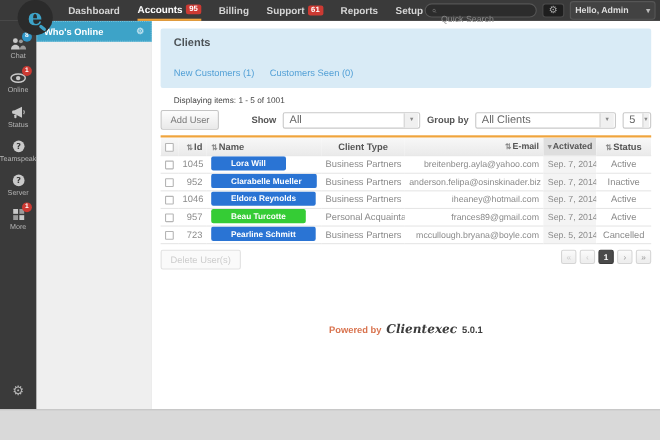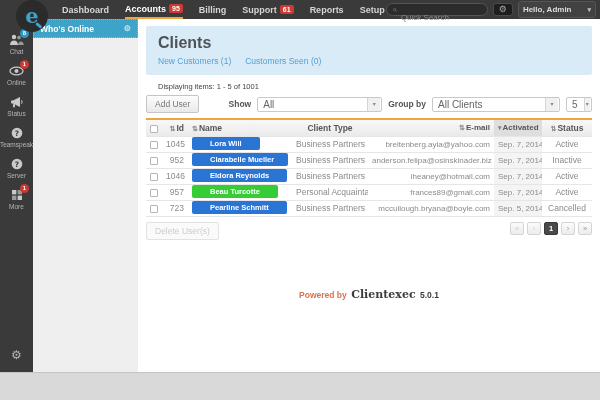--- a/index.html
+++ b/index.html
@@ -48,22 +48,22 @@
                   display:flex; align-items:center; justify-content:space-between; padding:0 6px;
                   border:1px dotted #7cc4dd; }
   .panel-gear { color:#bfe2ef; font-size:8px; cursor:pointer; }
   .panel-arrow { position:absolute; left:-5px; top:58px; width:0; height:0;
                  border-top:5px solid transparent; border-bottom:5px solid transparent;
                  border-right:5px solid #efefef; }
 
   
   .main { position:absolute; top:19px; left:138px; right:0; bottom:28px; background:#fff; padding:7px 8px 0 8px; }
   .banner { background:#d9ebf6; border-radius:2px; padding:8px 12px 9px 12px; }
-  .banner h1 { font-size:16px; color:#4d5357; font-weight:bold; }
-  .banner-links { margin-top:4px; display:flex; gap:14px; }
+  .banner h1 { font-size:10px; color:#4d5357; font-weight:bold; }
+  .banner-links { margin-top:16px; display:flex; gap:14px; }
   .banner-links a { color:#53a0d6; font-size:8.5px; text-decoration:none; cursor:pointer; }
   .displaying { font-size:7.5px; color:#444; margin:7px 0 4px 0;padding-left:12px; }
 
   .toolbar { display:flex; justify-content:space-between; padding-bottom:5px; }
   .btn { display:inline-block; background:linear-gradient(#fdfdfd,#e9e9e9); border:1px solid #c5c5c5;
          border-radius:2px; color:#777; font-size:8.5px; padding:3px 8px; cursor:pointer; }
   .toolbar-right { display:flex; align-items:center; gap:6px; }
   .tb-label { font-size:8.5px; color:#555; font-weight:bold; }
   .select { display:flex; align-items:center; justify-content:space-between; background:#fff;
             border:1px solid #c9c9c9; border-radius:2px; height:15px; cursor:pointer; }
@@ -102,21 +102,21 @@
   .btn-disabled { background:#fafafa; border:1px solid #e2e2e2; color:#ccc; cursor:default; }
   .pager { display:flex; gap:3px; }
   .page-btn { min-width:14px; height:13px; background:linear-gradient(#fbfbfb,#ececec); border:1px solid #d5d5d5;
               border-radius:2px; font-size:7.5px; line-height:12px; text-align:center; color:#999;
               padding:0 2px; cursor:pointer; }
   .page-btn.dim { color:#ccc; }
   .page-btn.active { background:#4a4a4a; border-color:#3a3a3a; color:#fff; font-weight:bold; }
 
   .powered { text-align:center; margin-top:48px; font-size:8.5px; }
   .powered .pb { color:#d9734e; font-weight:bold; }
-  .powered .brand { font-family:"DejaVu Serif", serif; font-weight:bold;
+  .powered .brand { font-family:"DejaVu Serif", serif; font-style:italic; font-weight:bold;
                     color:#3c3c3c; font-size:11px; margin:2px 2px; }
   .powered .ver { color:#3c3c3c; font-weight:bold; }
 
   .bottom-strip { position:absolute; left:0; right:0; bottom:0; height:28px; background:#d9d9d9;
                   border-top:1px solid #c4c4c4; z-index:7; }
 </style>
 </head>
 <body>
 
 <div class="app">

